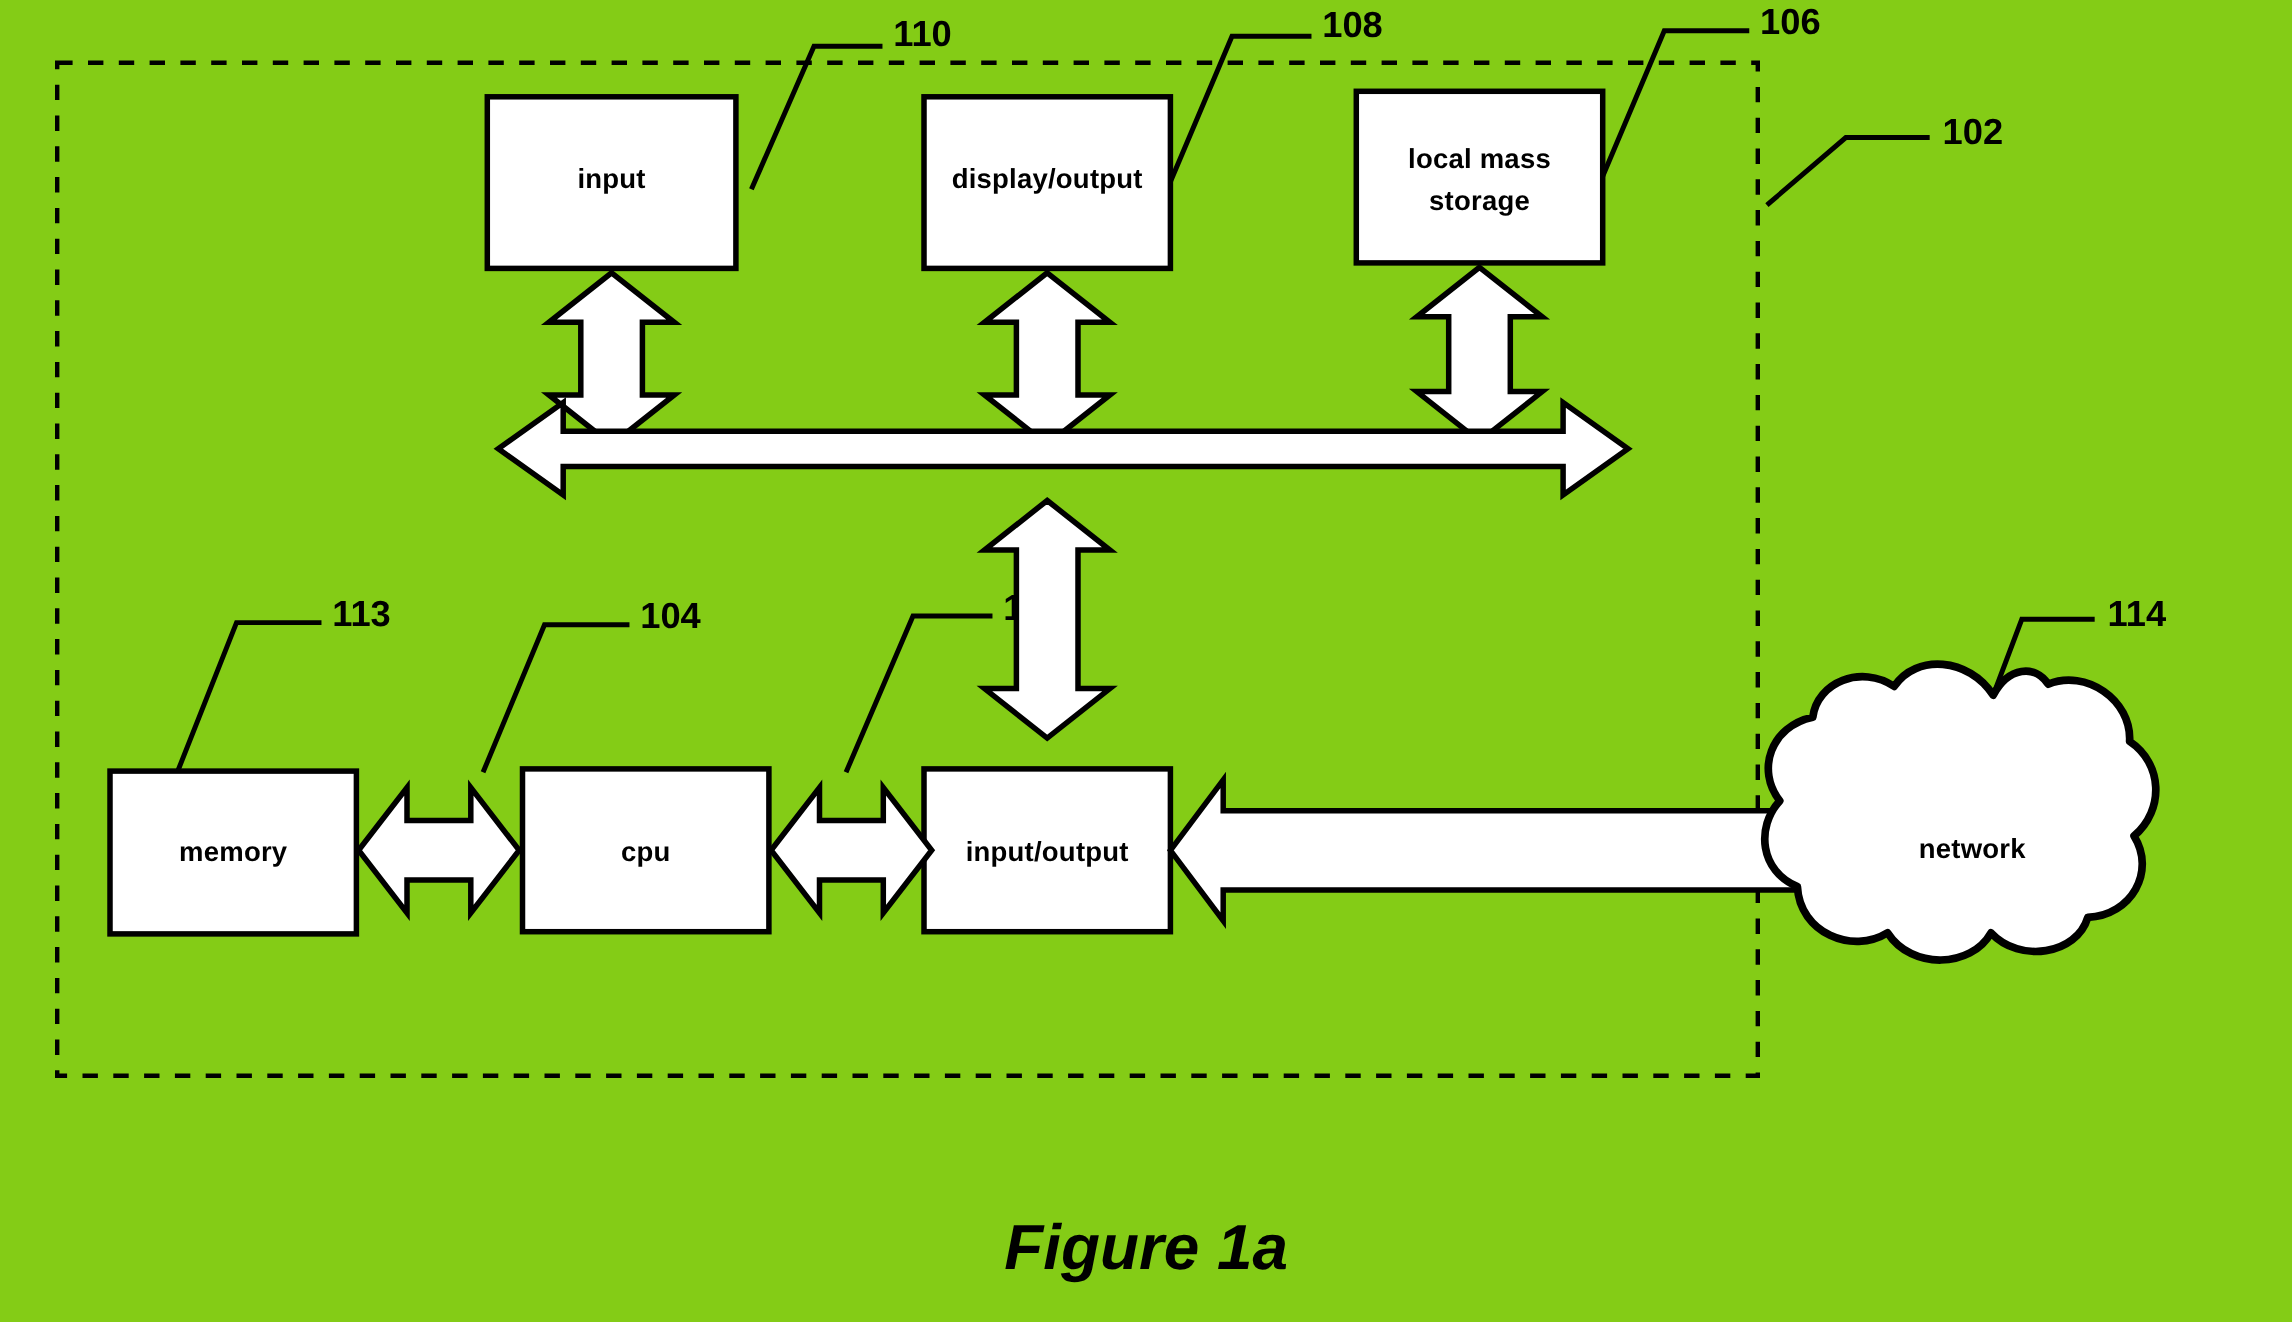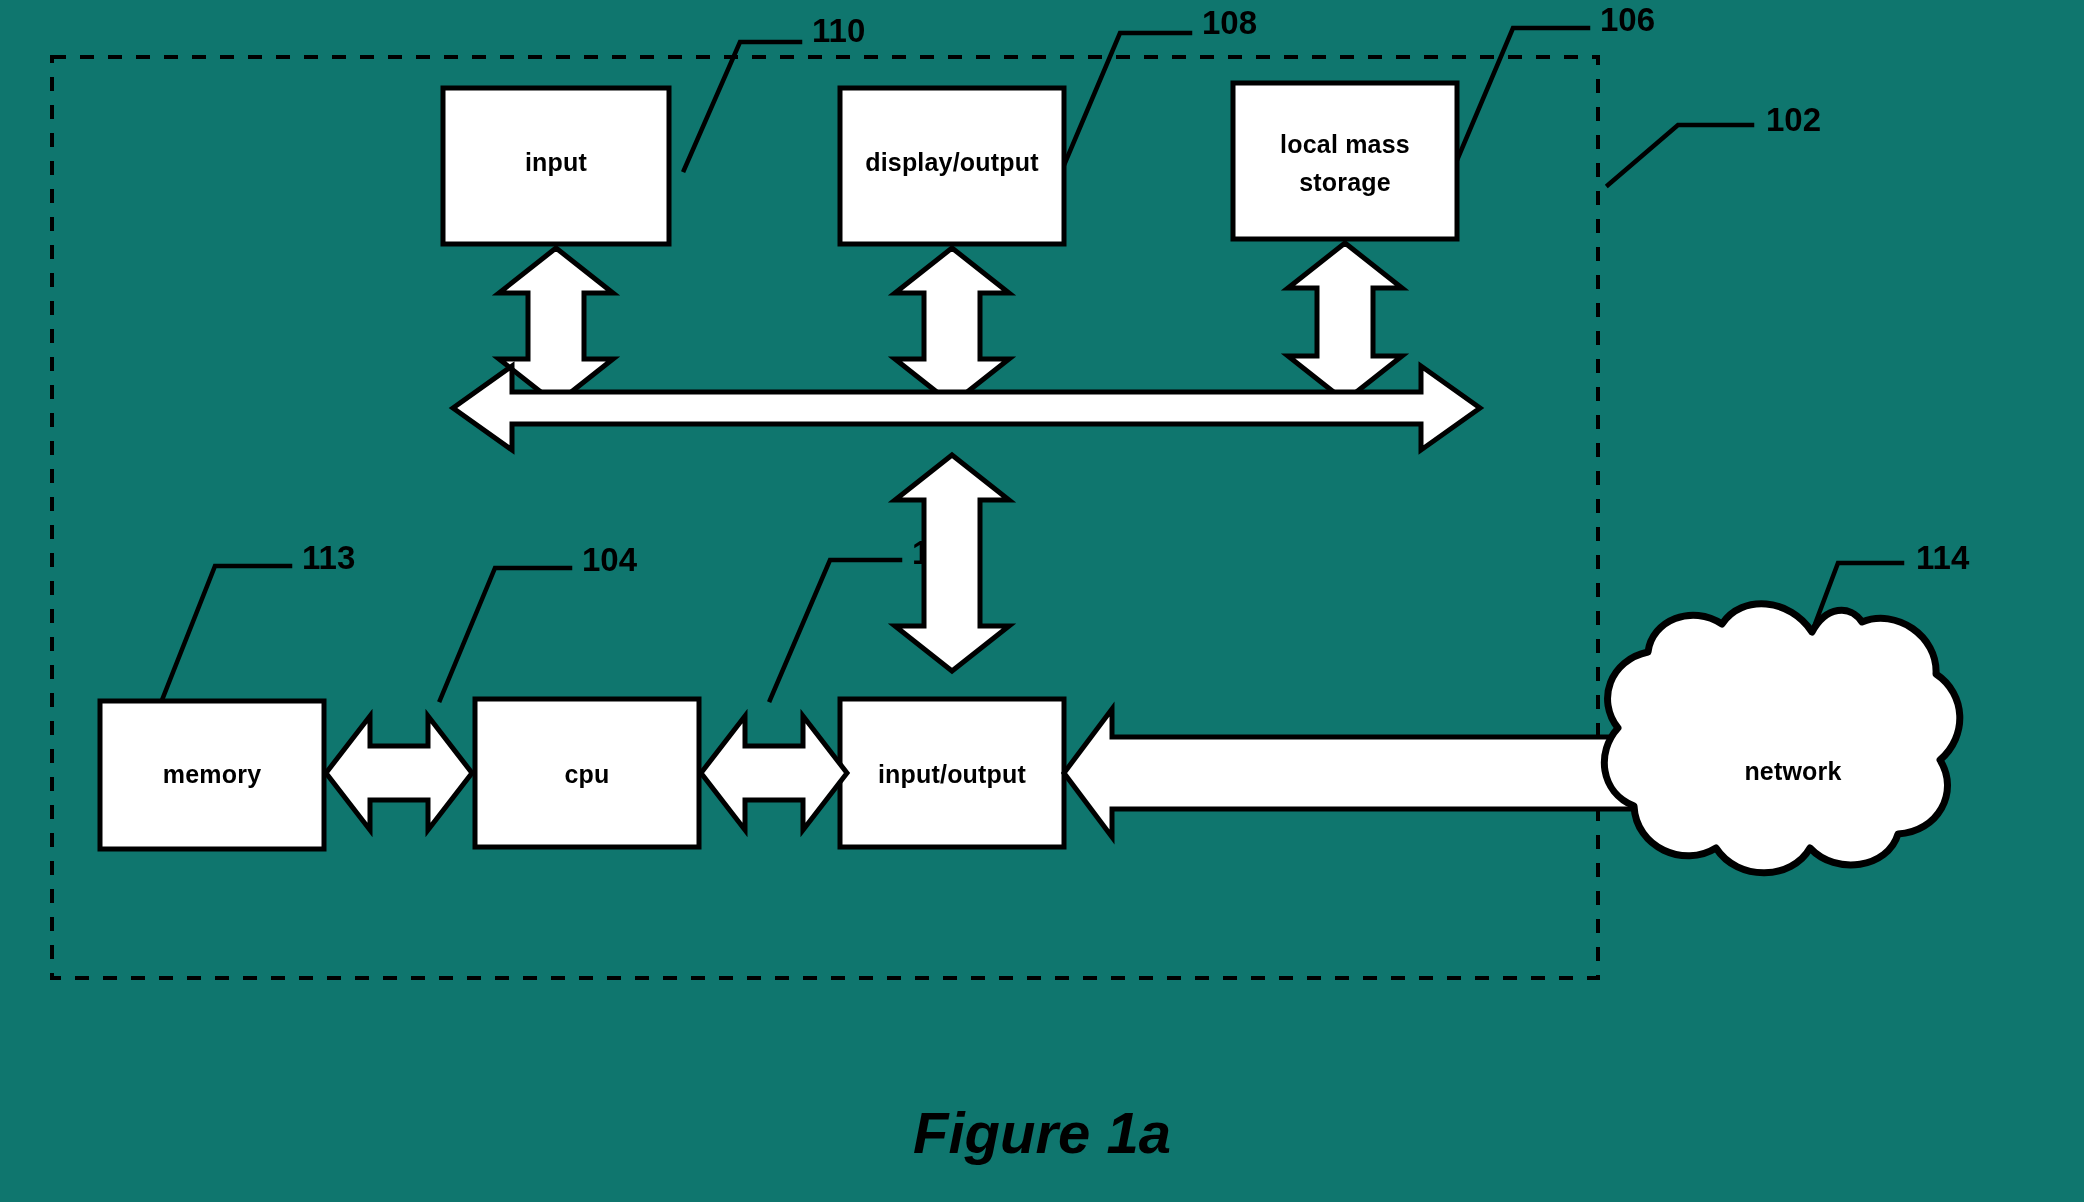--- a/index.html
+++ b/index.html
@@ -10,21 +10,21 @@
   body {
     width: 2084px;
     height: 1202px;
     font-family: "Liberation Sans", sans-serif;
     overflow: hidden;
   }
   #figure-root {
     position: relative;
     width: 2084px;
     height: 1202px;
-    background: #0f766e;
+    background: #84cc16;
   }
   svg.diagram {
     position: absolute;
     top: 0;
     left: 0;
     width: 2084px;
     height: 1202px;
     display: block;
   }
   .box-rect {

